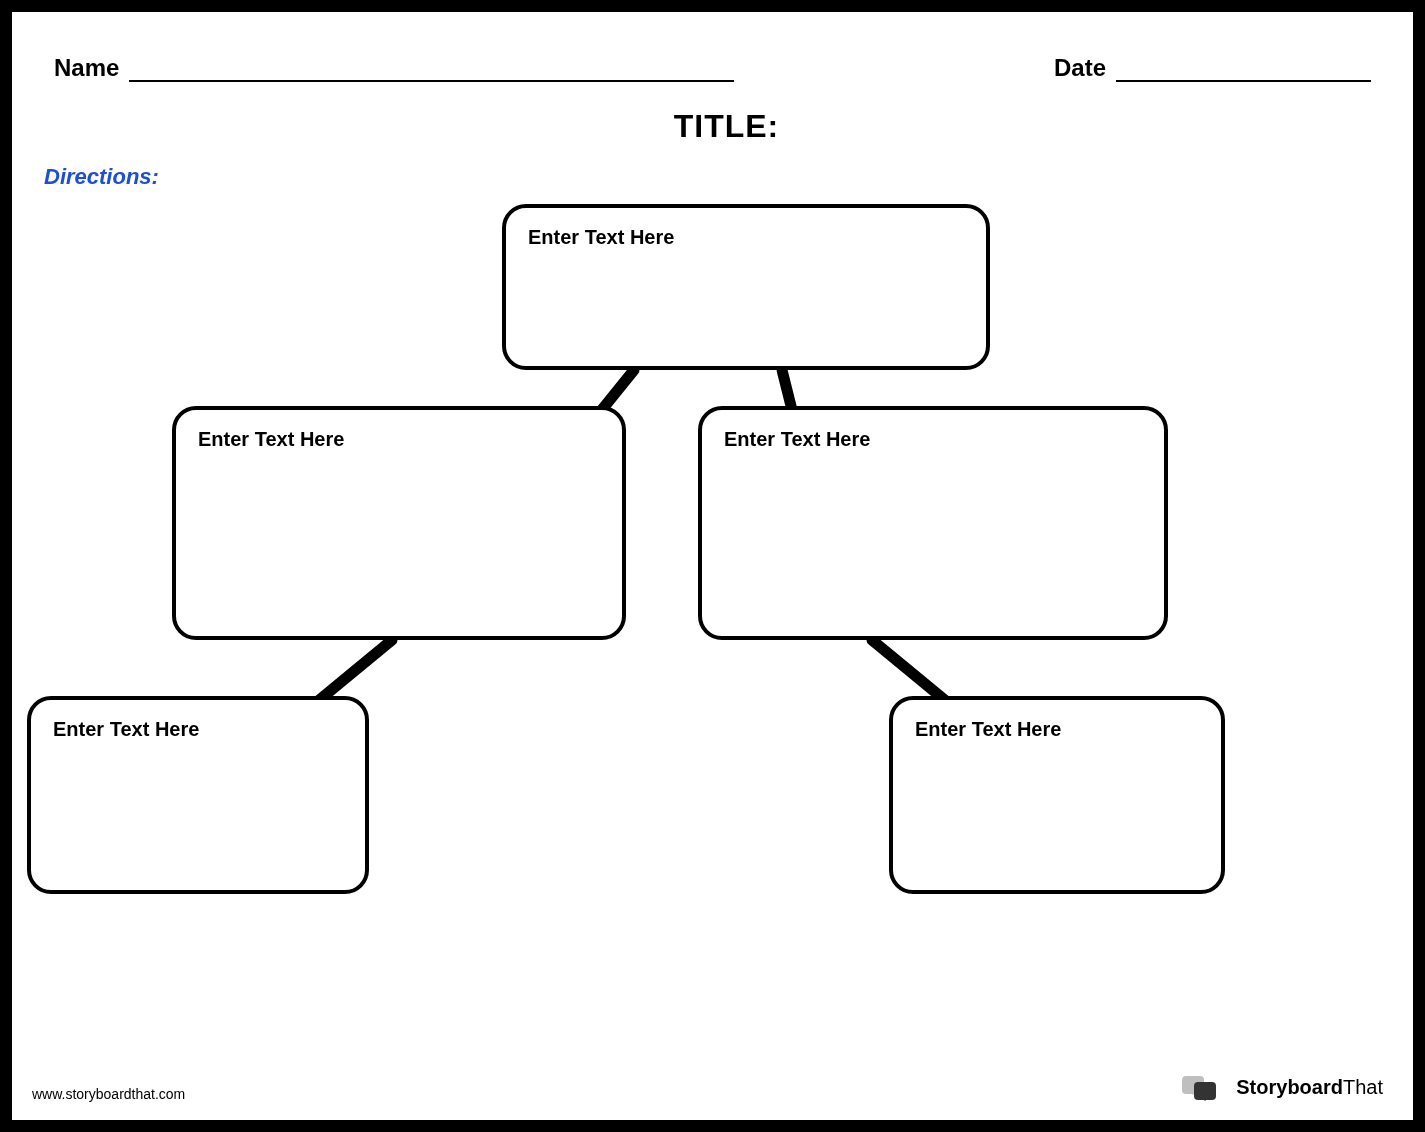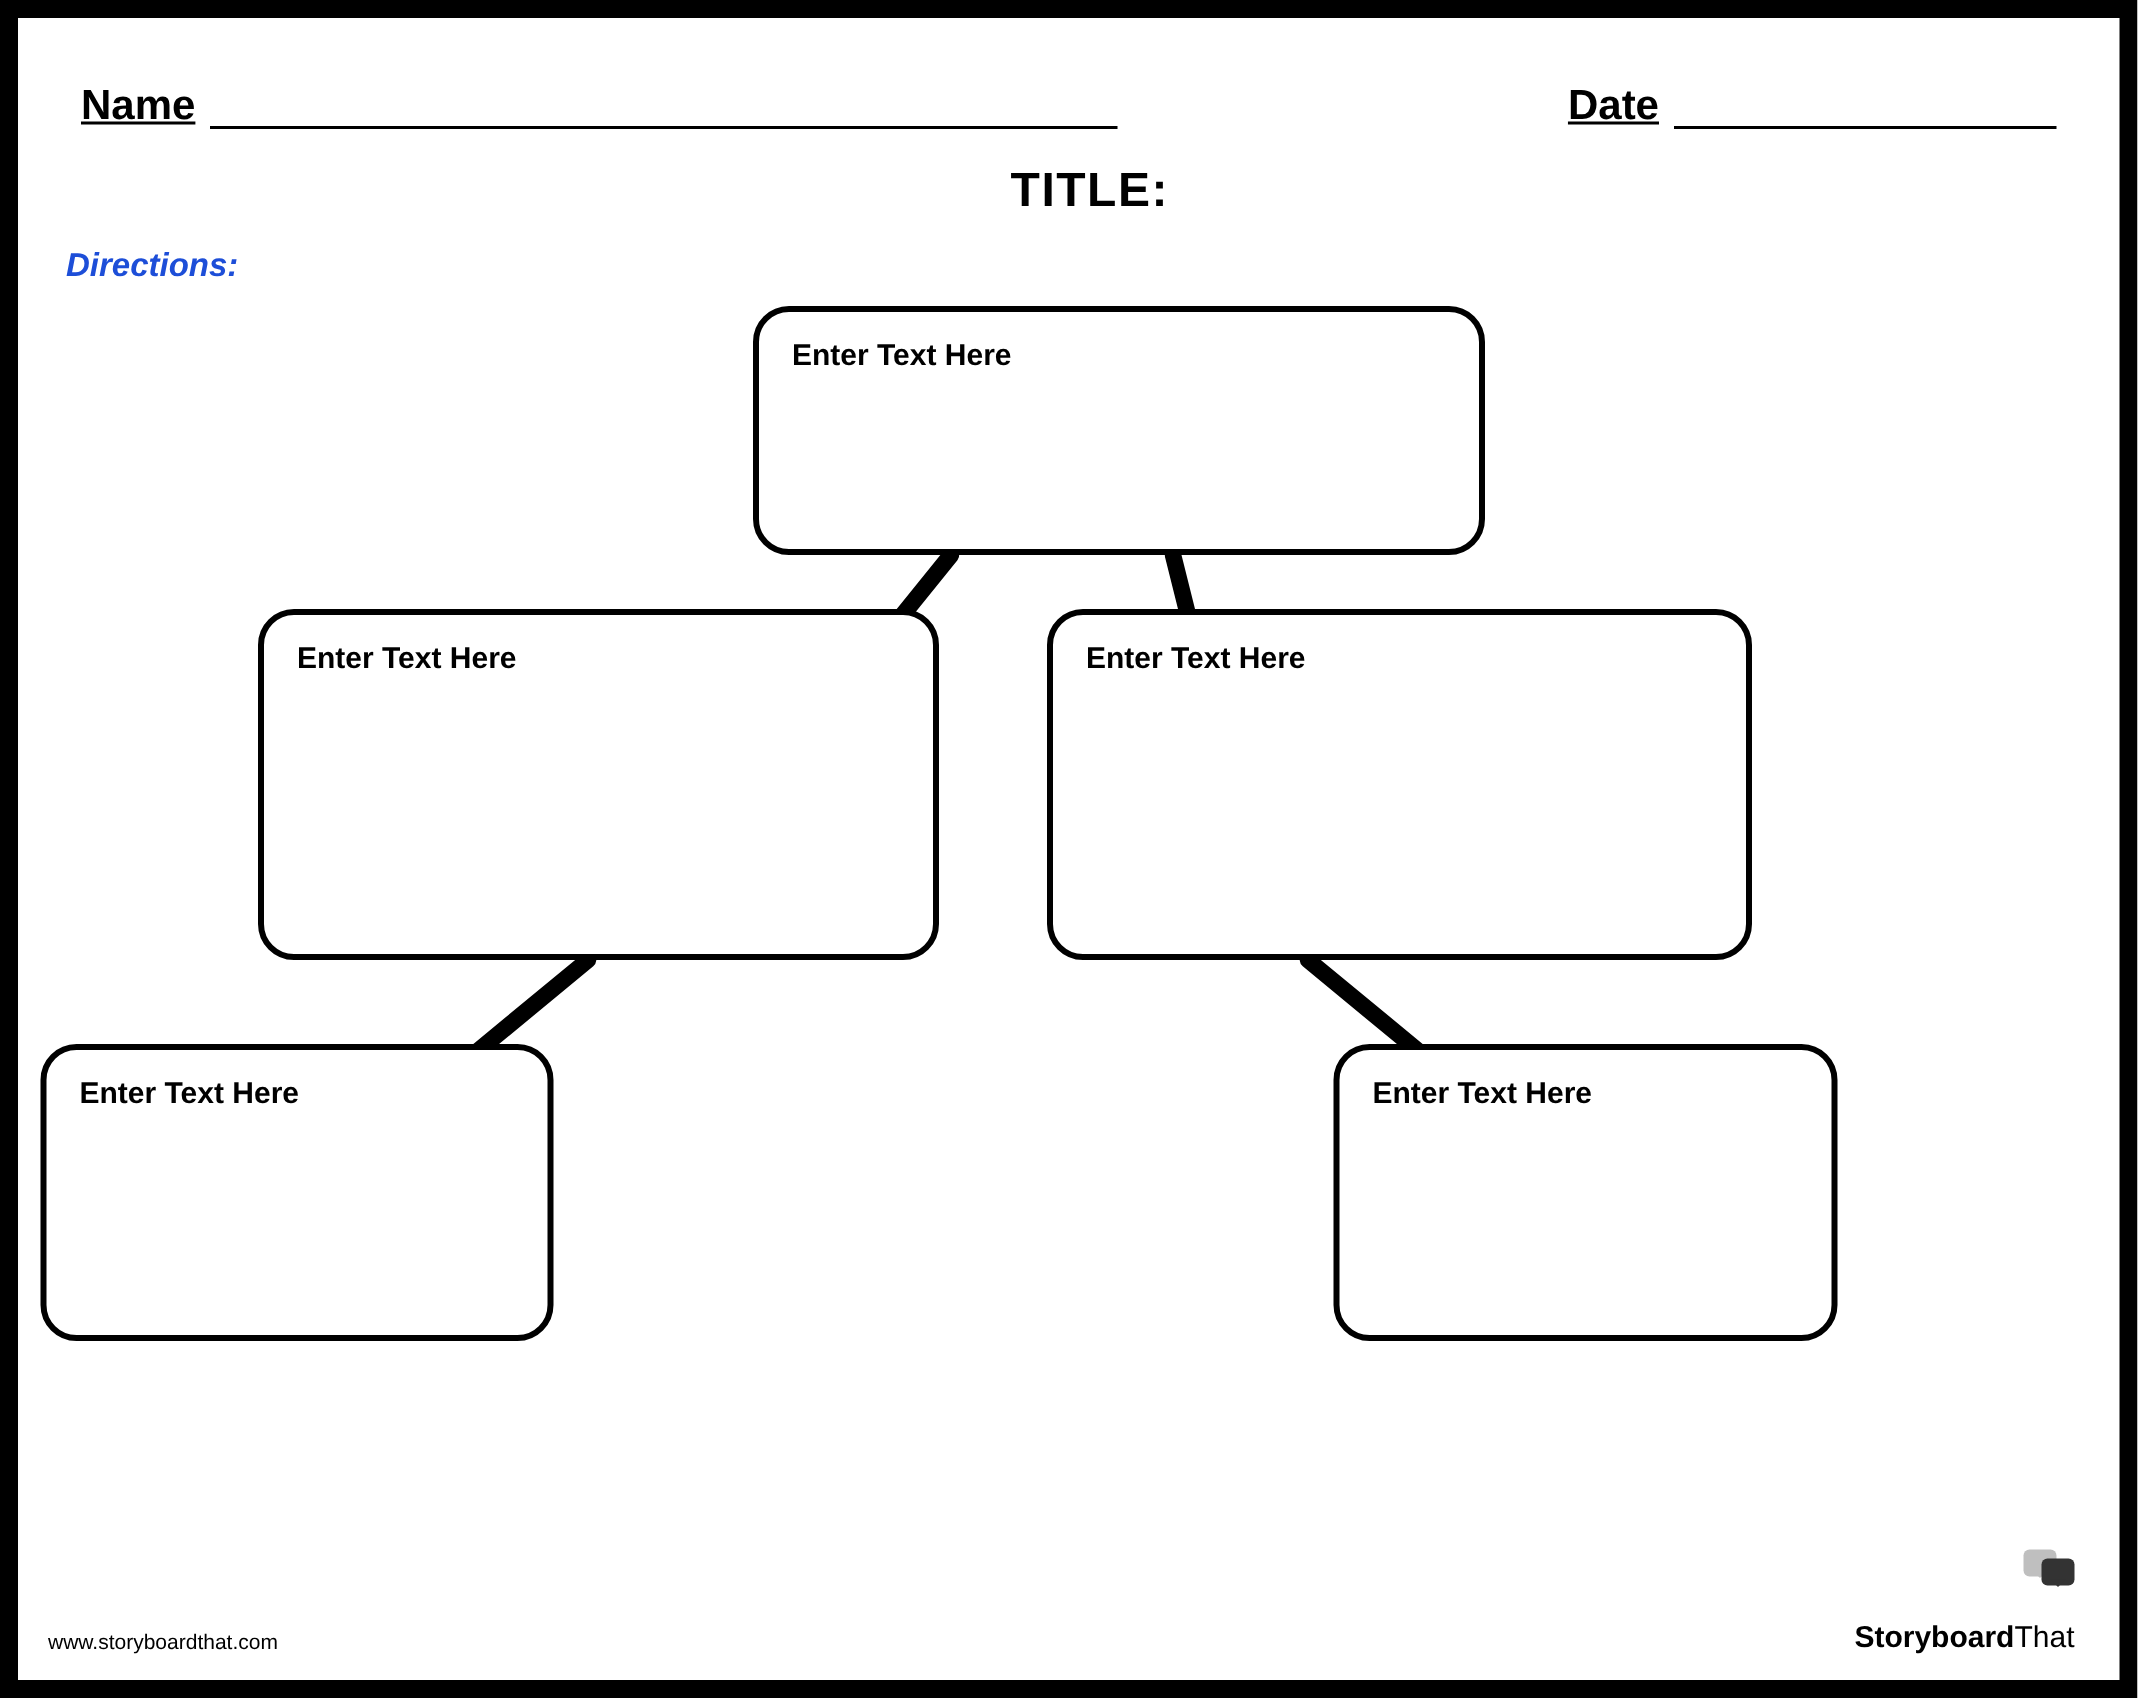--- a/index.html
+++ b/index.html
@@ -26,24 +26,23 @@
       align-items: flex-end;
       gap: 60px;
     }
     .field {
       display: flex;
       align-items: flex-end;
       gap: 10px;
     }
     .field-label {
       font-weight: 700;
-      font-size: 28px;
+      font-size: 24px;
       color: #000;
       white-space: nowrap;
-      text-decoration: underline;
     }
     .underline {
       border-bottom: 2px solid #000;
       height: 2px;
     }
     .name-line { width: 605px; }
     .date-line { width: 255px; }
     .spacer { flex: 1; }
     .title {
       position: absolute;
@@ -97,23 +96,22 @@
       bottom: 18px;
       font-size: 14px;
       font-weight: 400;
       color: #000;
     }
     .footer-logo {
       position: absolute;
       right: 30px;
       bottom: 16px;
       display: flex;
-      align-items: flex-end;
+      align-items: flex-start;
       gap: 20px;
-      flex-direction: column;
     }
     .logo-icon {
       position: relative;
       width: 34px; height: 28px;
     }
     .bubble1 {
       position: absolute;
       width: 22px; height: 18px;
       background: #bfbfbf;
       border-radius: 4px;

